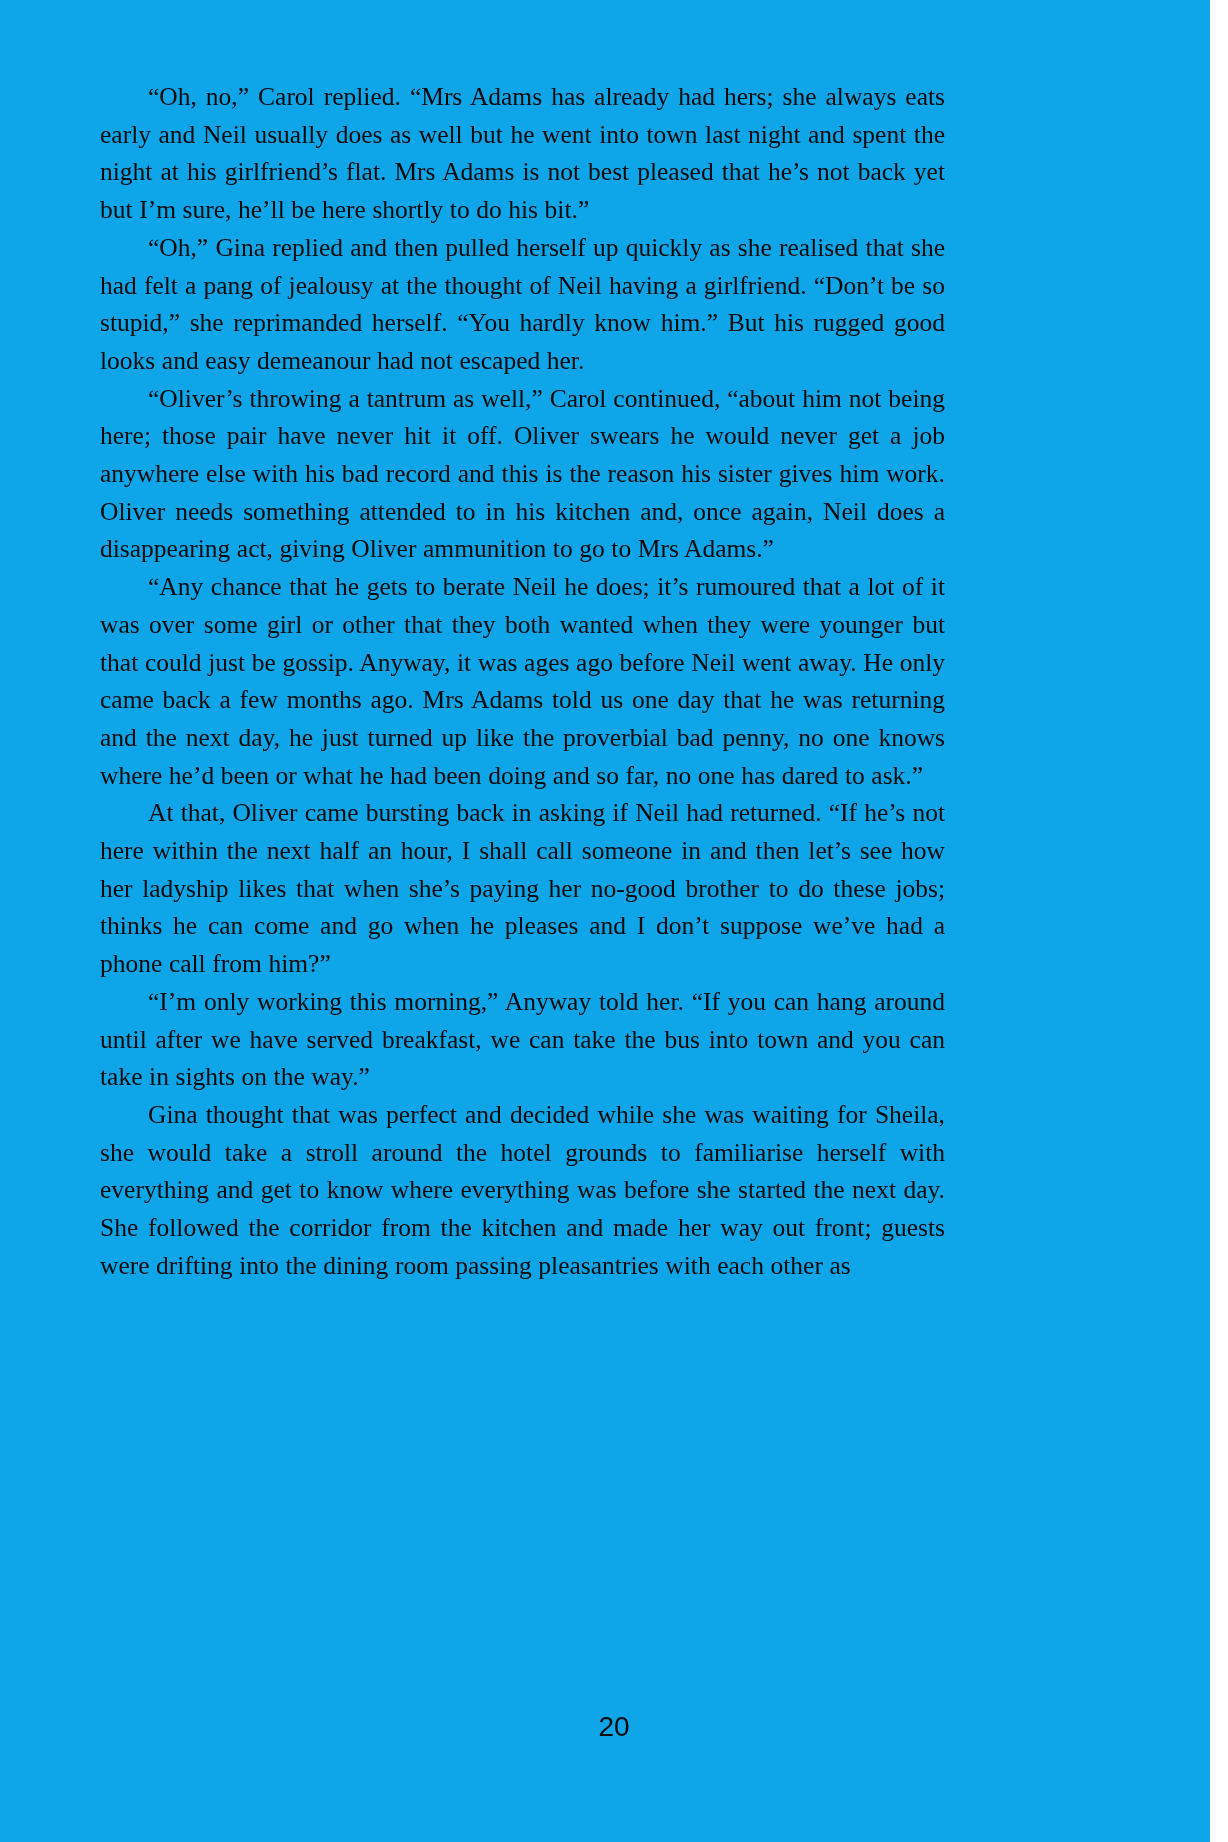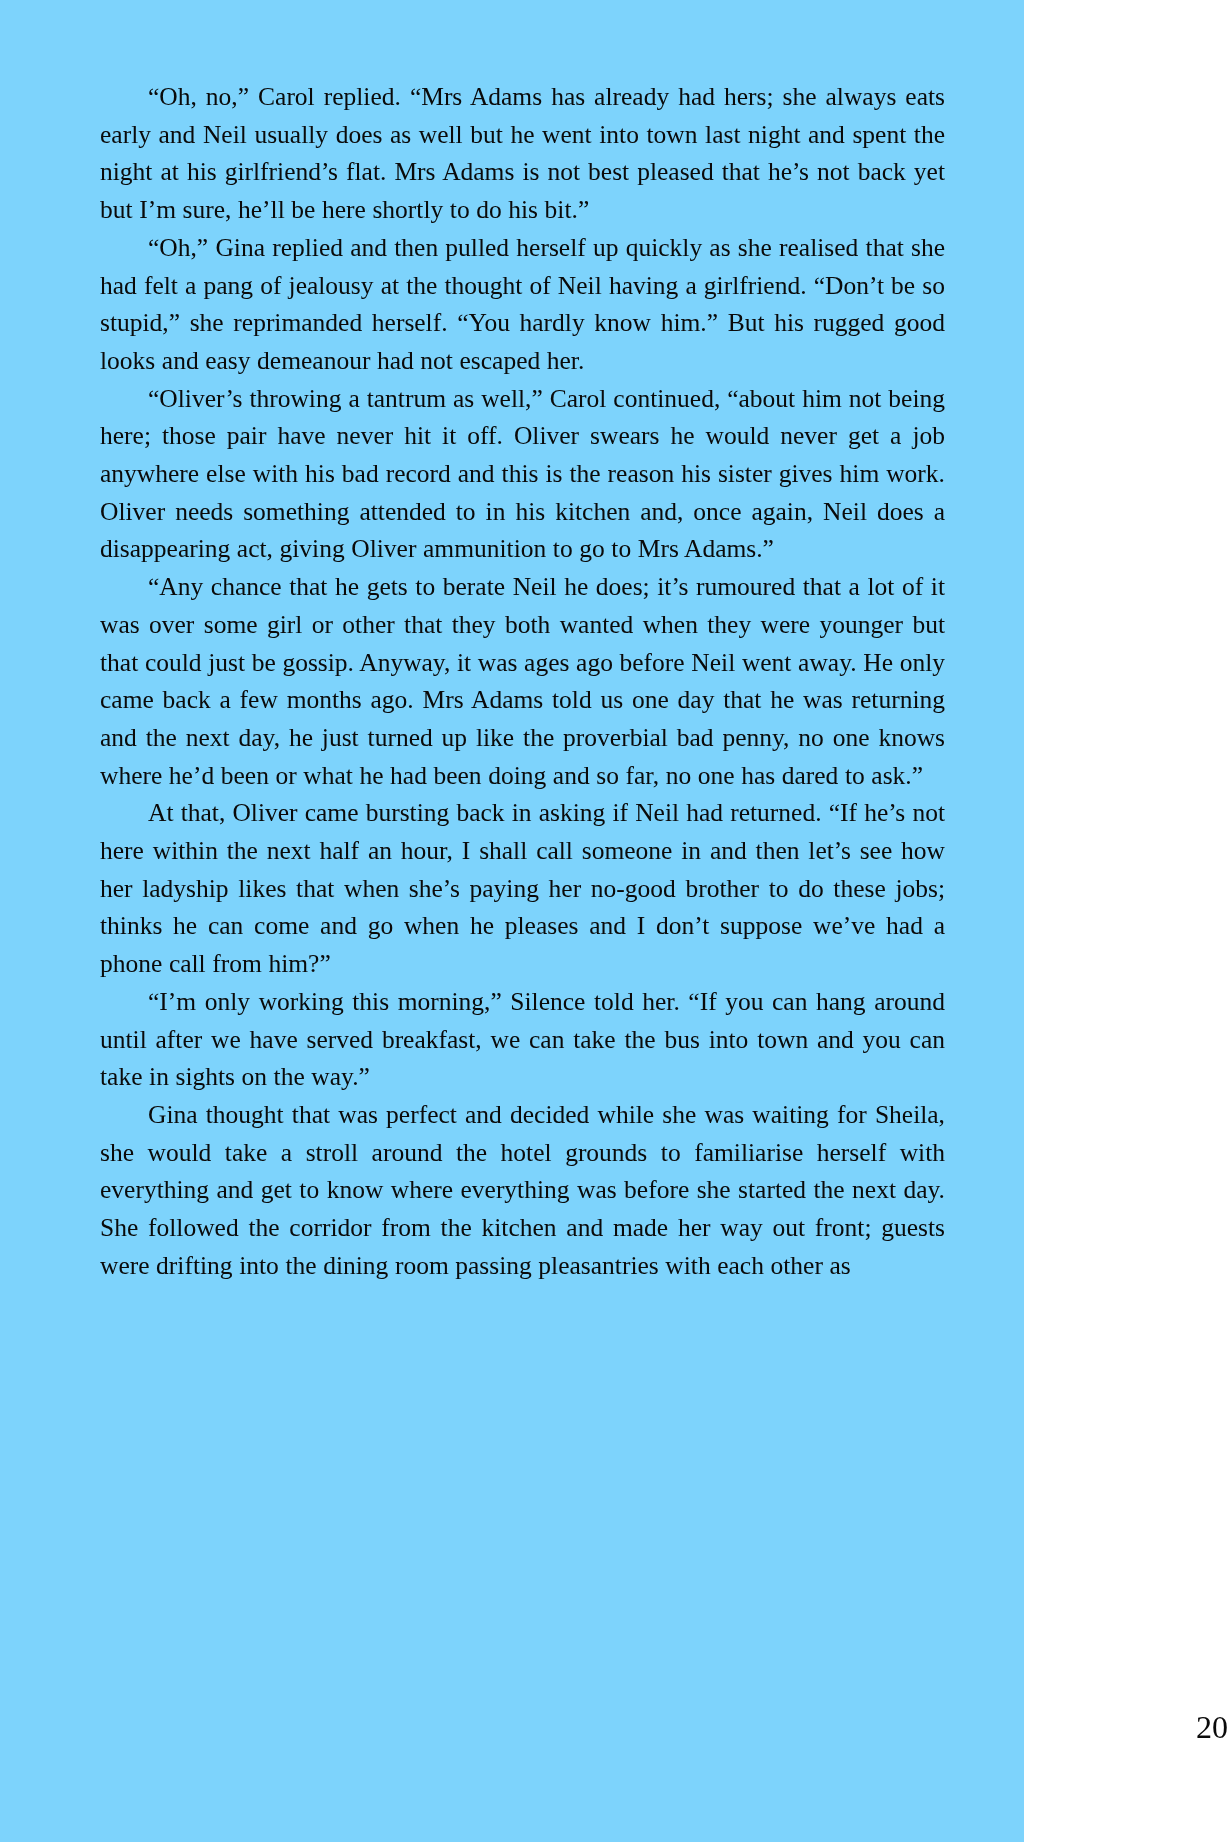--- a/index.html
+++ b/index.html
@@ -13,23 +13,23 @@
     height: 1842px;
     position: relative;
     font-family: "Liberation Serif", "DejaVu Serif", serif;
     color: #0a0a0a;
     overflow: hidden;
   }
   .page {
     position: absolute;
     left: 0;
     top: 0;
-    width: 1024px;
+    width: 1210px;
     height: 1842px;
-    background: #7dd3fc;
+    background: #0ea5e9;
   }
   .text-block {
     position: absolute;
     left: 100px;
     top: 78px;
     width: 845px;
   }
   p.para {
     margin: 0;
     padding: 0;
@@ -43,37 +43,37 @@
     word-spacing: 0.2px;
   }
   p.para:last-of-type {
     text-align: justify;
   }
   .folio {
     position: absolute;
     left: 0;
     top: 1712px;
     width: 1228px;
-    text-align: right;
-    font-size: 32px;
+    text-align: center;
+    font-size: 28px;
     line-height: 30px;
-    font-family: Liberation Serif, serif;
+    font-family: Liberation Sans, sans-serif;
     color: #0a0a0a;
   }
 </style>
 </head>
 <body>
 
 <div class="page">
 
   <div class="text-block">
     <p class="para">“Oh, no,” Carol replied. “Mrs Adams has already had hers; she always eats early and Neil usually does as well but he went into town last night and spent the night at his girlfriend’s flat. Mrs Adams is not best pleased that he’s not back yet but I’m sure, he’ll be here shortly to do his bit.”</p>
     <p class="para">“Oh,” Gina replied and then pulled herself up quickly as she realised that she had felt a pang of jealousy at the thought of Neil having a girlfriend. “Don’t be so stupid,” she reprimanded herself. “You hardly know him.” But his rugged good looks and easy demeanour had not escaped her.</p>
     <p class="para">“Oliver’s throwing a tantrum as well,” Carol continued, “about him not being here; those pair have never hit it off. Oliver swears he would never get a job anywhere else with his bad record and this is the reason his sister gives him work. Oliver needs something attended to in his kitchen and, once again, Neil does a disappearing act, giving Oliver ammunition to go to Mrs Adams.”</p>
     <p class="para">“Any chance that he gets to berate Neil he does; it’s rumoured that a lot of it was over some girl or other that they both wanted when they were younger but that could just be gossip. Anyway, it was ages ago before Neil went away. He only came back a few months ago. Mrs Adams told us one day that he was returning and the next day, he just turned up like the proverbial bad penny, no one knows where he’d been or what he had been doing and so far, no one has dared to ask.”</p>
     <p class="para">At that, Oliver came bursting back in asking if Neil had returned. “If he’s not here within the next half an hour, I shall call someone in and then let’s see how her ladyship likes that when she’s paying her no-good brother to do these jobs; thinks he can come and go when he pleases and I don’t suppose we’ve had a phone call from him?”</p>
-    <p class="para">“I’m only working this morning,” Silence told her. “If you can hang around until after we have served breakfast, we can take the bus into town and you can take in sights on the way.”</p>
+    <p class="para">“I’m only working this morning,” Anyway told her. “If you can hang around until after we have served breakfast, we can take the bus into town and you can take in sights on the way.”</p>
     <p class="para">Gina thought that was perfect and decided while she was waiting for Sheila, she would take a stroll around the hotel grounds to familiarise herself with everything and get to know where everything was before she started the next day. She followed the corridor from the kitchen and made her way out front; guests were drifting into the dining room passing pleasantries with each other as</p>
   </div>
 
   <div class="folio">20</div>
 
 </div>
 
 </body></html>

